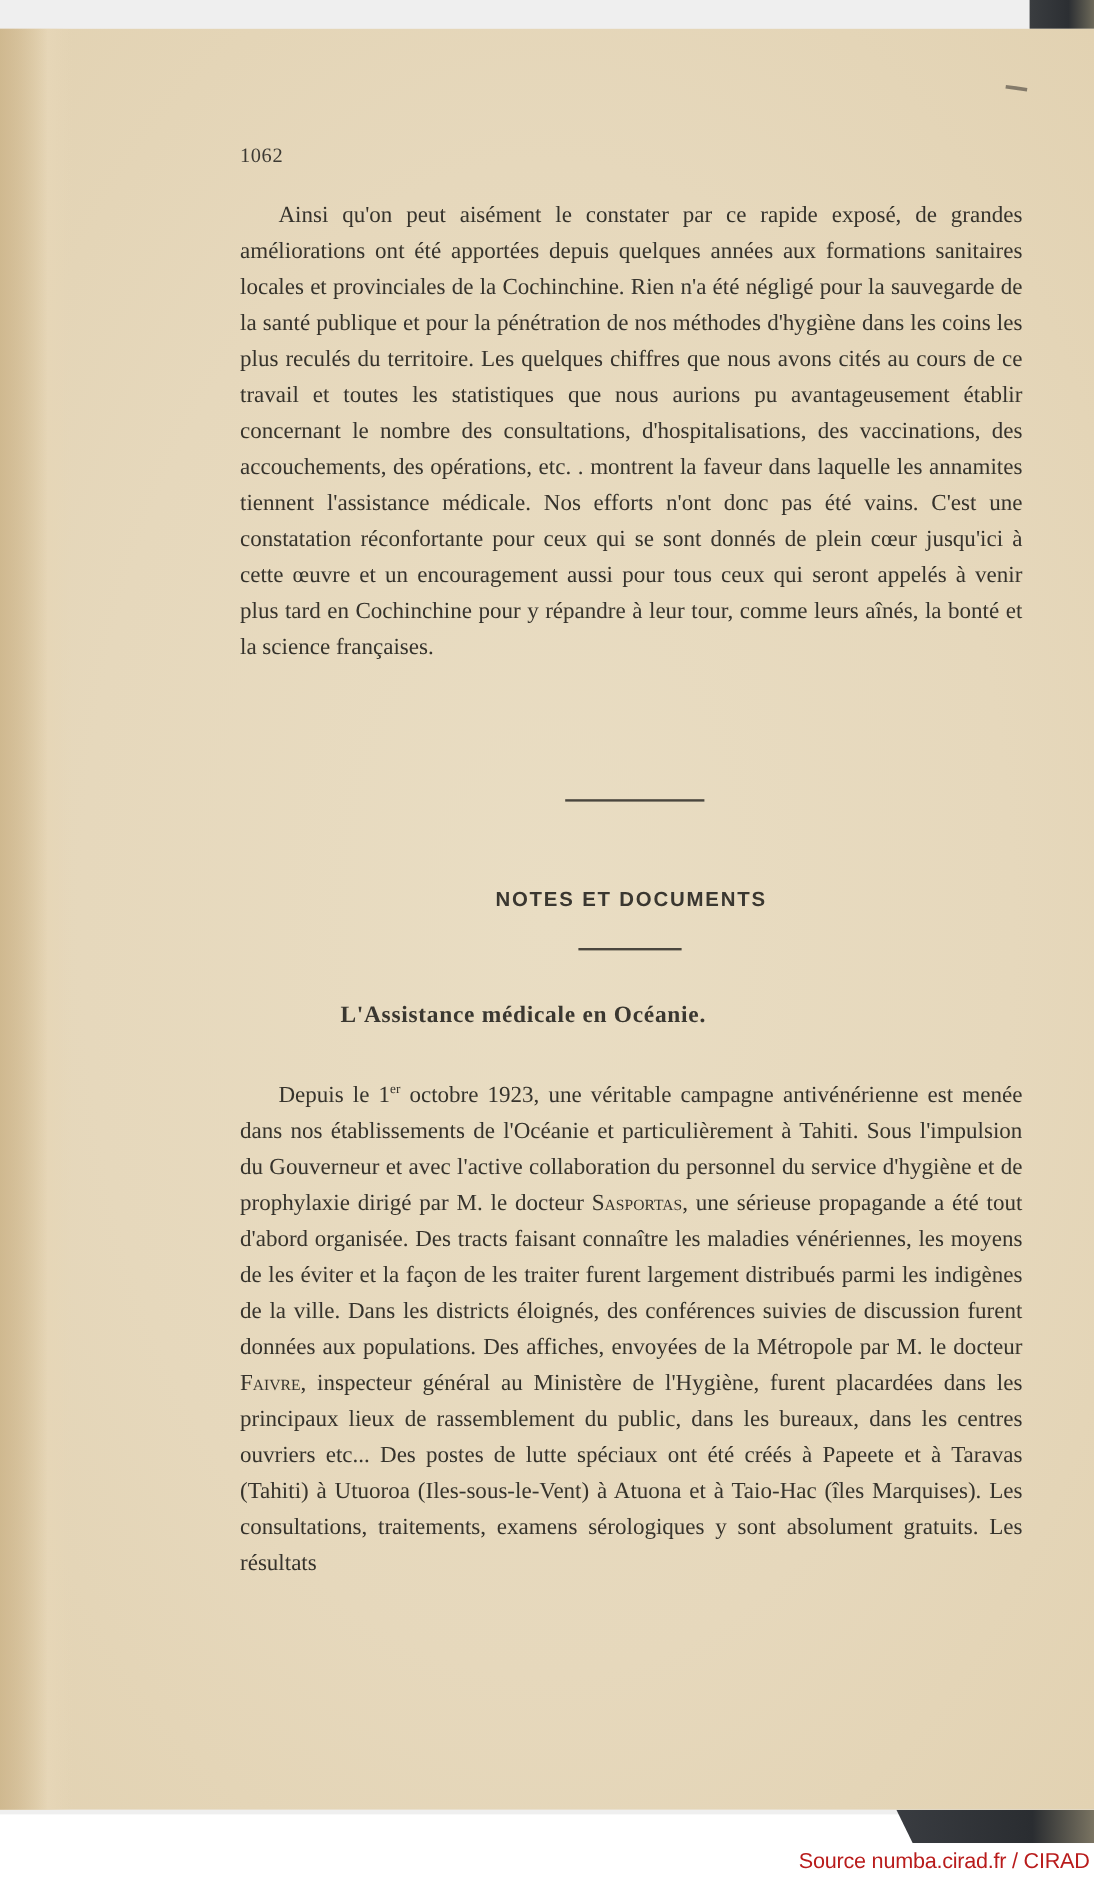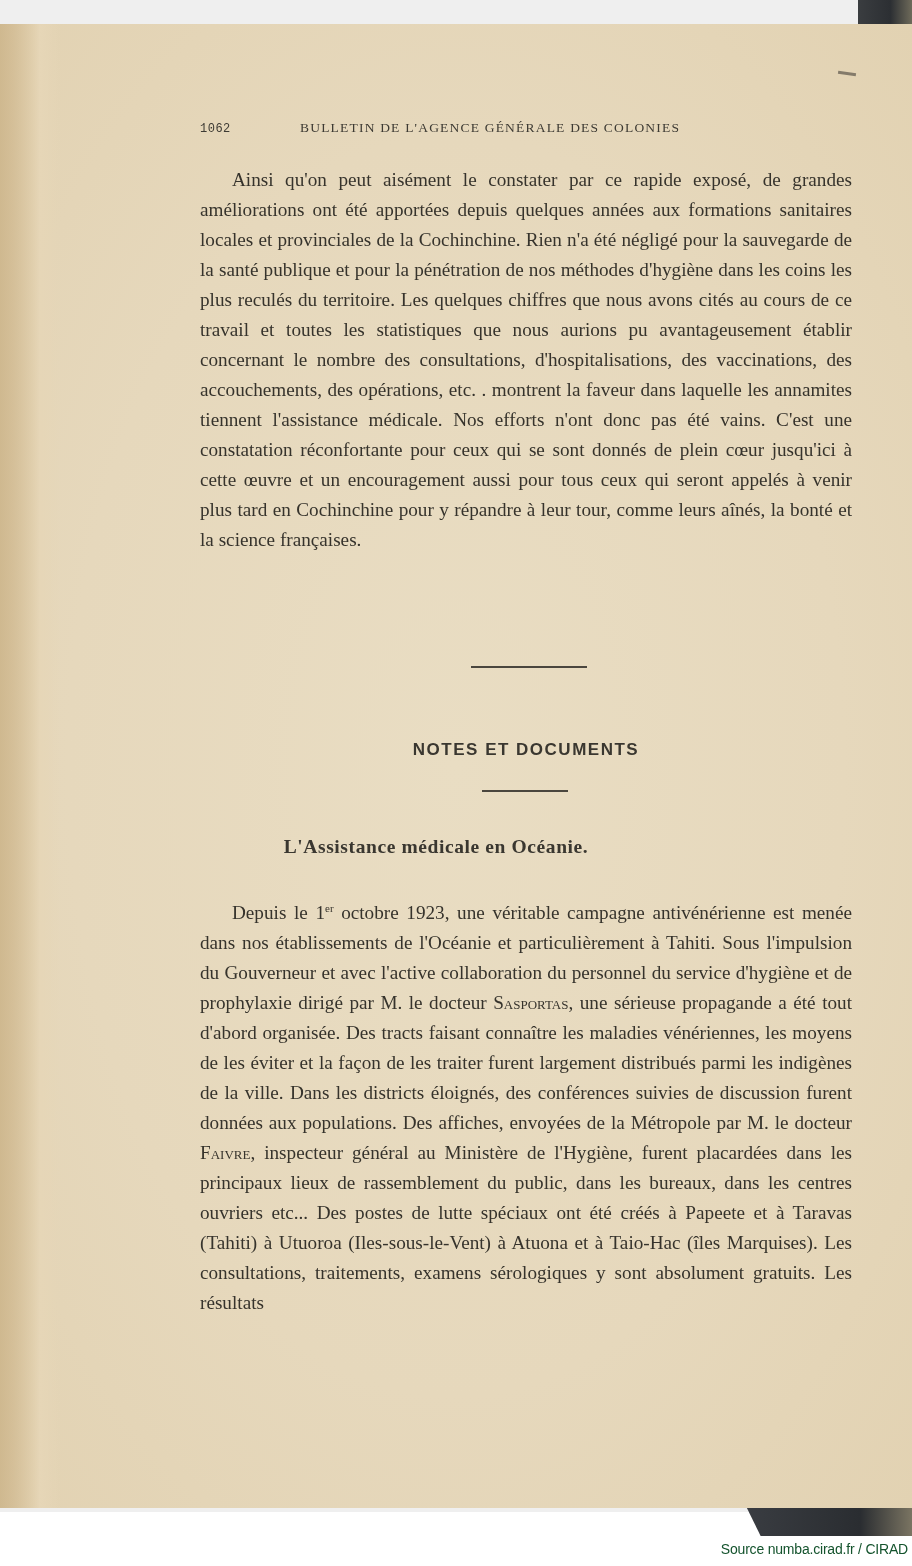--- a/index.html
+++ b/index.html
@@ -28,21 +28,21 @@
         radial-gradient(ellipse at 50% 50%, #e9ddc3 0%, #e6d8bc 60%, #e2d2b2 100%);
     }
     .page::before {
       content: ""; position: absolute; left: 0; top: 0; width: 40px; height: 100%;
       background: linear-gradient(90deg, rgba(200,175,130,0.55), rgba(200,175,130,0));
     }
     .running-head {
       position: absolute; left: 200px; top: 120px; width: 560px;
       display: flex; align-items: baseline; color: #3d3a33;
     }
-    .page-number { font-size: 12px; letter-spacing: 0.5px; width: 100px; font-family: Liberation Mono, monospace; }
+    .page-number { font-size: 17px; letter-spacing: 0.5px; width: 100px; }
     .journal-title { font-size: 13.5px; letter-spacing: 1.2px; }
     .text-block {
       position: absolute; left: 200px; width: 652px; color: #36332c;
       font-size: 19.2px; line-height: 30px; text-align: justify;
     }
     .text-block p { margin: 0; text-indent: 32px; }
     .p1 { top: 165px; }
     .p2 { top: 882px; margin-top: 16px; }
     .rule {
       position: absolute; height: 2px; background: #4a463e;
@@ -59,36 +59,35 @@
       position: absolute; left: 0; width: 732px; top: 836px; text-align: center;
       font-weight: bold; font-size: 19.5px; letter-spacing: 0.6px; color: #3a3730;
       padding-left: 140px; box-sizing: border-box;
     }
     .sc { font-variant: small-caps; }
     sup { font-size: 11px; vertical-align: 7px; line-height: 0; }
     .mark-1 { position: absolute; left: 838px; top: 72px; width: 18px; height: 3px; background: #6b6457; transform: rotate(8deg); opacity: .8; }
     .source-credit {
       position: absolute; right: 4px; top: 1541px;
       font-family: "Liberation Sans", "DejaVu Sans", sans-serif;
-      font-size: 14px; color: #14532d; letter-spacing: -0.2px;
+      font-size: 18px; color: #b91c1c; letter-spacing: -0.2px;
     }
   </style>
 </head>
 <body>
 
 <div class="scan-bg"></div>
 <div class="cover-top"></div>
 <div class="cover-bottom"></div>
 
 <div class="page"></div>
 <div class="mark-1"></div>
 
 <div class="running-head">
   <span class="page-number">1062</span>
-  <span class="journal-title">BULLETIN DE L'AGENCE GÉNÉRALE DES COLONIES</span>
 </div>
 
 <div class="text-block p1">
   <p>Ainsi qu'on peut aisément le constater par ce rapide exposé, de grandes améliorations ont été apportées depuis quelques années aux formations sanitaires locales et provinciales de la Cochinchine. Rien n'a été négligé pour la sauvegarde de la santé publique et pour la pénétration de nos méthodes d'hygiène dans les coins les plus reculés du territoire. Les quelques chiffres que nous avons cités au cours de ce travail et toutes les statistiques que nous aurions pu avantageusement établir concernant le nombre des consultations, d'hospitalisations, des vaccinations, des accouchements, des opérations, etc. . montrent la faveur dans laquelle les annamites tiennent l'assistance médicale. Nos efforts n'ont donc pas été vains. C'est une constatation réconfortante pour ceux qui se sont donnés de plein cœur jusqu'ici à cette œuvre et un encouragement aussi pour tous ceux qui seront appelés à venir plus tard en Cochinchine pour y répandre à leur tour, comme leurs aînés, la bonté et la science françaises.</p>
 </div>
 
 <div class="rule rule-1"></div>
 
 <div class="section-title">NOTES ET DOCUMENTS</div>
 

